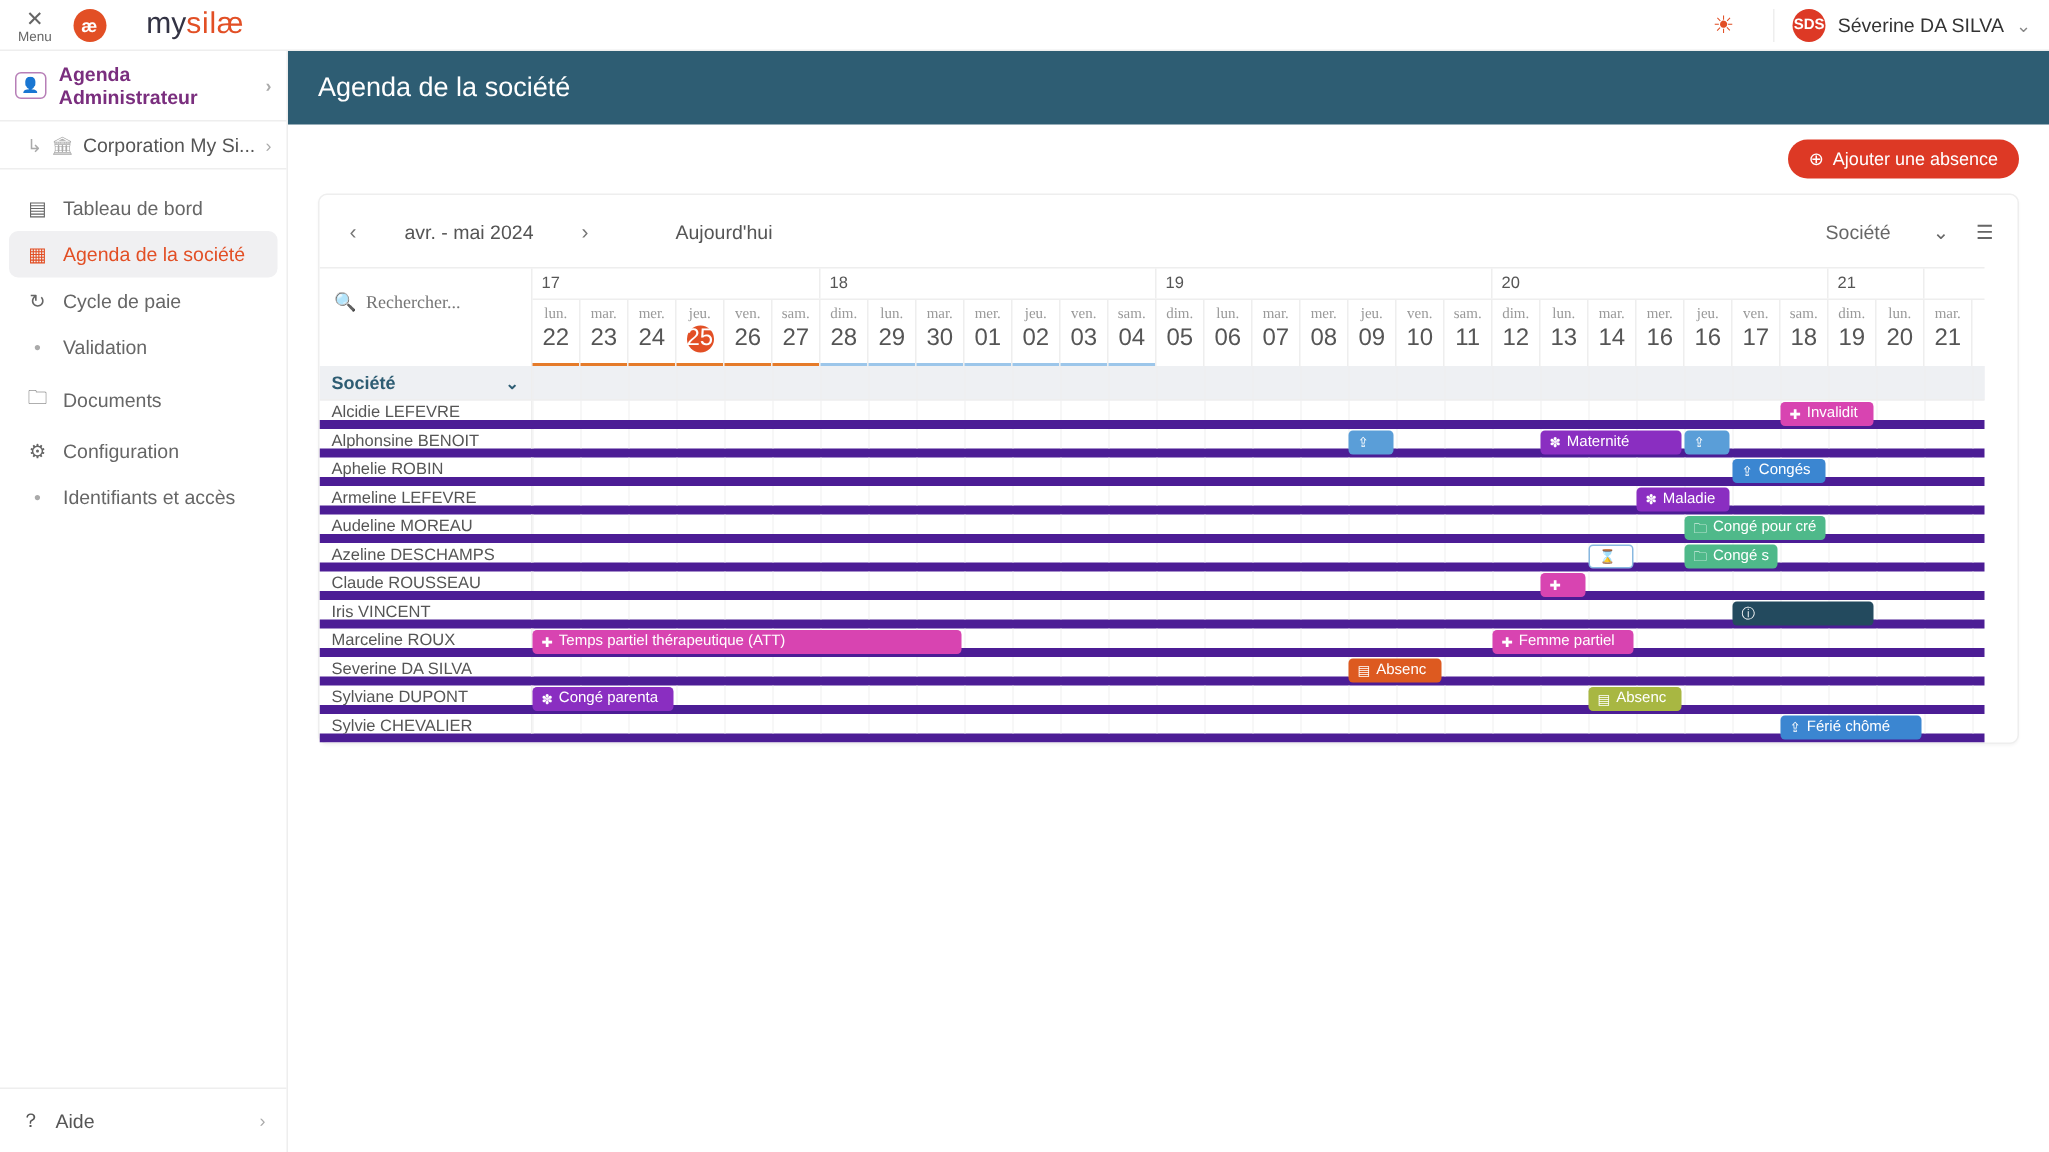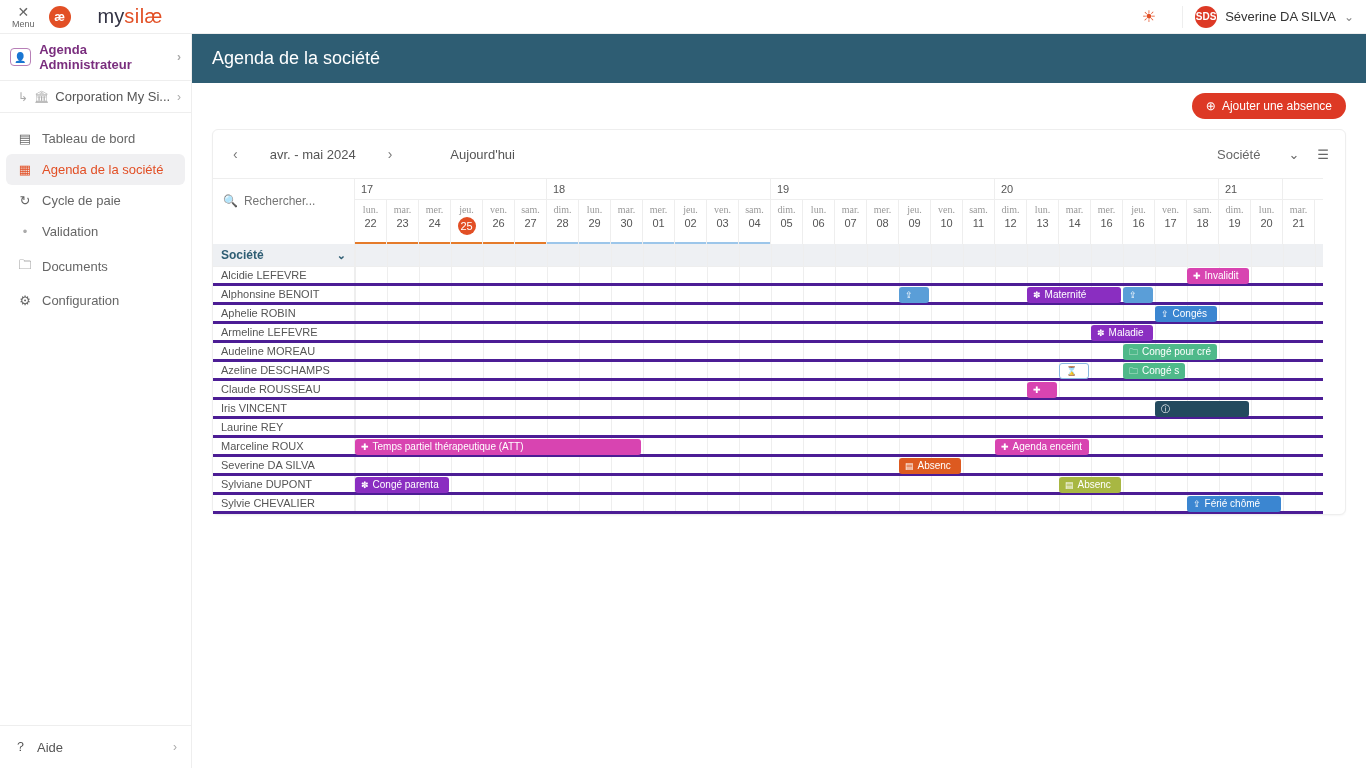--- a/index.html
+++ b/index.html
@@ -60,36 +60,36 @@
 
   
   .cal { overflow-x:auto; }
   .cal-inner { width:1110px; }
   .hdr { display:flex; border-top:1px solid #eee;}
   .name-col { width:142px; flex:0 0 142px; border-right:1px solid #eee;}
   .weeks-row { display:flex; flex:1; border-bottom:1px solid #eee;}
   .wk { border-right:1px solid #eee; font-size:11px; color:#555; padding:4px 6px;}
   .days-row { display:flex; flex:1;}
   .search-cell { display:flex; align-items:center; padding:0 10px; color:#bbb; height:44px;}
-  .search-cell input { border:none; outline:none; font-size:12px; width:100%; color:#888;}
+  .search-cell input { border:none; outline:none; font-size:12px; width:100%; color:#888;font-family:Liberation Serif, serif;}
   .search-cell .ic { margin-right:6px; font-size:12px;}
   .day { width:32px; flex:0 0 32px; border-right:1px solid #eee; text-align:center; font-size:10px; color:#999; padding-top:4px; height:44px; position:relative;}
   .day .dow { display:block;font-family:Liberation Serif, serif; }
-  .day .num { font-size:11px; color:#555; display:inline-block; margin-top:2px;}
+  .day .num { font-size:16px; color:#555; display:inline-block; margin-top:2px;}
   .day.today .num { background:#e24f25; color:#fff; border-radius:50%; width:18px; height:18px; line-height:18px;}
   .day-underline { position:absolute; bottom:0; left:0; right:0; height:2px; }
   .u-orange { background:#e57b2a;}
   .u-blue { background:#9cc6ea;}
 
   .group-row { display:flex; border-bottom:1px solid #eee; background:#eef0f3;}
   .group-row .name-col { padding:4px 8px; color:#2e5d73; font-weight:600; font-size:12px; display:flex; align-items:center;}
   .group-row .name-col .chev { margin-left:auto; color:#2e5d73; font-size:11px;}
   .group-row .grid-area { flex:1; position:relative; background:#eef0f3;}
 
-  .emp-row { display:flex; border-bottom:3px solid #4c1d95; height:19px;}
+  .emp-row { display:flex; border-bottom:6px solid #4c1d95; height:19px;}
   .emp-row .name-col { padding:2px 8px; font-size:11px; color:#555; white-space:nowrap; overflow:hidden; text-overflow:ellipsis;}
   .emp-row .grid-area { flex:1; position:relative;}
   .grid-bg { position:absolute; inset:0; background-image:
       linear-gradient(to right, #eee 1px, transparent 1px);
       background-size:32px 100%;
   }
   .ev { position:absolute; top:1px; height:16px; border-radius:3px; color:#fff; font-size:10px; line-height:16px; padding:0 6px; white-space:nowrap; overflow:hidden; display:flex; align-items:center;}
   .ev .ic { margin-right:4px; font-size:9px;}
   .ev.outline { background:#fff !important; border:1px solid #88b8e0; }
   .ev.outline .ic { color:#2a76c1;}
@@ -155,20 +155,24 @@
           <span class="ic"></span>
           <span>Validation</span>
         </div>
         <div class="nav-item">
           <span class="ic">🗀</span>
           <span>Documents</span>
         </div>
         <div class="nav-item">
           <span class="ic">⚙</span>
           <span>Configuration</span>
+        </div>
+        <div class="nav-item sub">
+          <span class="ic"></span>
+          <span>Identifiants et accès</span>
         </div>
       </div>
     <div class="help">
       <span class="ic">？</span>
       <span>Aide</span>
       <span class="chev">›</span>
     </div>
   </div>
 
   <div class="main">
@@ -345,36 +349,30 @@
               <div class="name-col">Iris VINCENT</div>
               <div class="grid-area">
                 <div class="grid-bg"></div>
                 <div class="ev c-darkblue" style="left: 800px; width: 94px;">
                   <span class="ic">ⓘ</span>
                   <span></span>
                 </div>
               </div>
             </div>
             <div class="emp-row">
-              <div class="name-col">Laurine REY</div>
-              <div class="grid-area">
-                <div class="grid-bg"></div>
-              </div>
-            </div>
-            <div class="emp-row">
               <div class="name-col">Marceline ROUX</div>
               <div class="grid-area">
                 <div class="grid-bg"></div>
                 <div class="ev c-pink" style="left: 0px; width: 286px;">
                   <span class="ic">✚</span>
                   <span>Temps partiel thérapeutique (ATT)</span>
                 </div>
                 <div class="ev c-pink" style="left: 640px; width: 94px;">
                   <span class="ic">✚</span>
-                  <span>Agenda enceint</span>
+                  <span>Femme partiel</span>
                 </div>
               </div>
             </div>
             <div class="emp-row">
               <div class="name-col">Severine DA SILVA</div>
               <div class="grid-area">
                 <div class="grid-bg"></div>
                 <div class="ev c-orange" style="left: 544px; width: 62px;">
                   <span class="ic">▤</span>
                   <span>Absenc</span>

